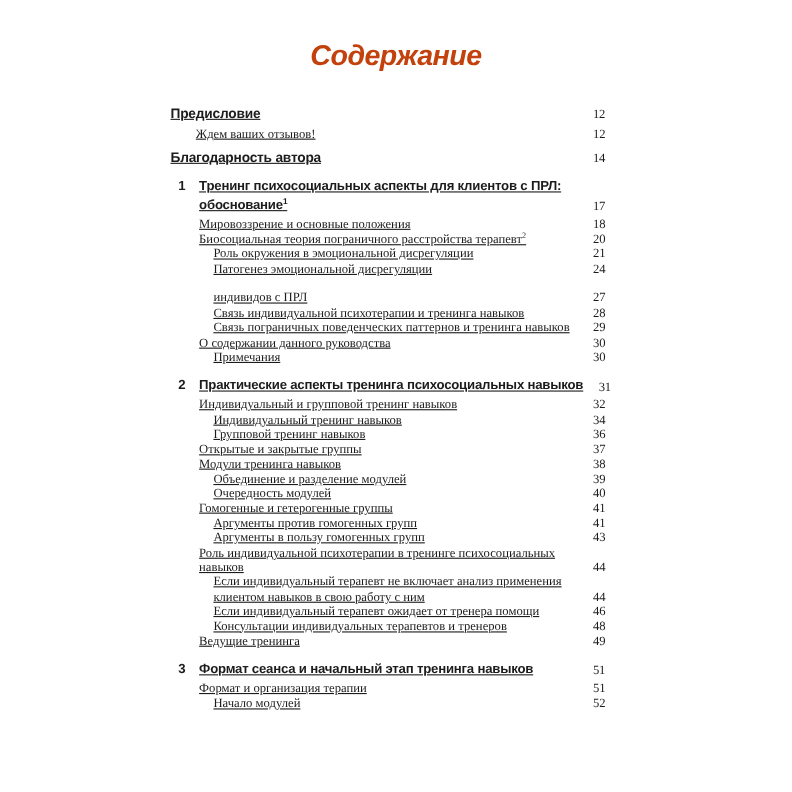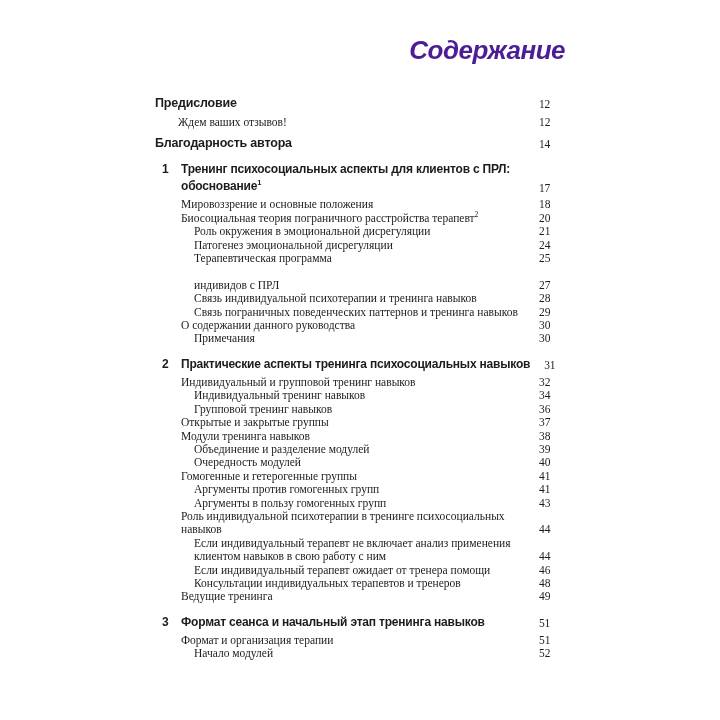--- a/index.html
+++ b/index.html
@@ -16,40 +16,41 @@
     color: #1c1c1c;
   }
   .page-wrap {
     position: absolute;
     left: 155px;
     top: 0;
     width: 410px;
   }
   .doc-title {
     margin: 36px 0 0 0;
-    text-align: right;
+    text-align: center;
     font-family: "Liberation Sans", sans-serif;
     font-style: italic;
     font-weight: 700;
     font-size: 26px;
     line-height: 28px;
     letter-spacing: -0.5px;
-    color: #4c1d95;
+    color: #c2410c;
   }
   .toc {
     margin-top: 32px;
   }
   .entry {
     display: flex;
     align-items: flex-end;
     position: relative;
   }
   .entry .label {
     flex: 1;
     padding-right: 14px;
+    text-decoration: underline;
   }
   .entry .label .line {
     white-space: nowrap;
   }
   .entry .pagenum {
     width: 26px;
     text-align: left;
     font-family: "Liberation Serif", serif;
     font-weight: 400;
     font-size: 11.5px;
@@ -143,24 +144,20 @@
       </div>
       <div class="entry sub2">
         <span class="label"><span class="line">Роль окружения в эмоциональной дисрегуляции</span></span>
         <span class="pagenum">21</span>
       </div>
       <div class="entry sub2">
         <span class="label"><span class="line">Патогенез эмоциональной дисрегуляции</span></span>
         <span class="pagenum">24</span>
       </div>
       <div class="entry sub2">
-        <span class="label"><span class="line">Терапевтическая программа</span></span>
-        <span class="pagenum">25</span>
-      </div>
-      <div class="entry sub2">
         <span class="label"><br><span class="line">индивидов с ПРЛ</span></span>
         <span class="pagenum">27</span>
       </div>
       <div class="entry sub2">
         <span class="label"><span class="line">Связь индивидуальной психотерапии и тренинга навыков</span></span>
         <span class="pagenum">28</span>
       </div>
       <div class="entry sub2">
         <span class="label"><span class="line">Связь пограничных поведенческих паттернов и тренинга навыков</span></span>
         <span class="pagenum">29</span>

